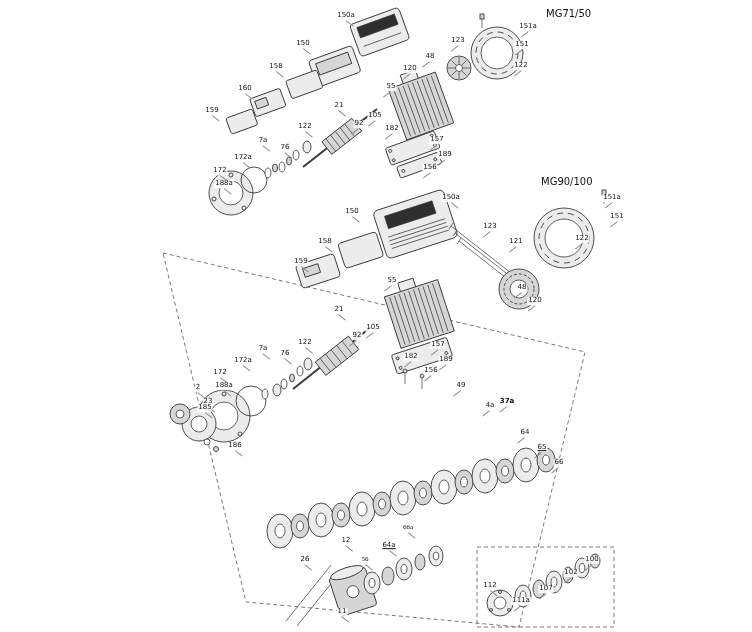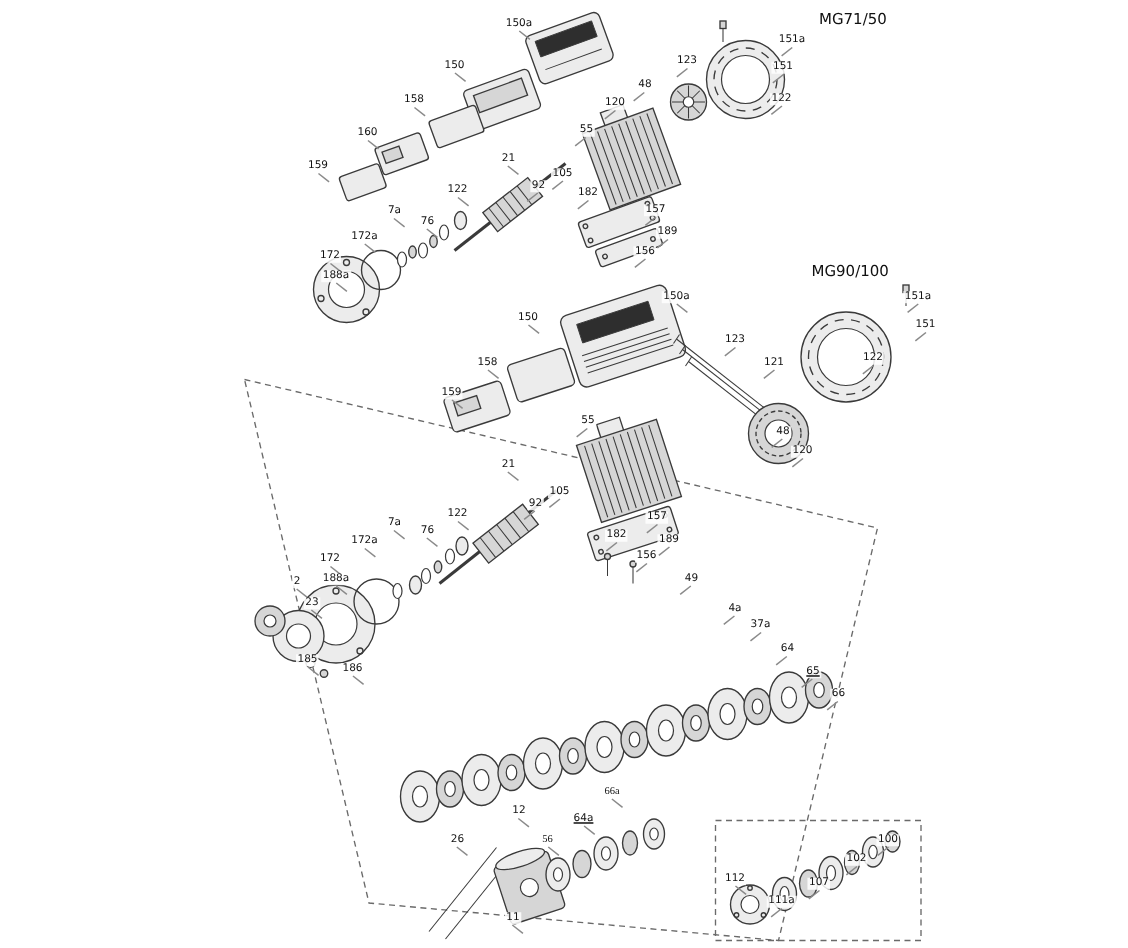--- a/index.html
+++ b/index.html
@@ -329,25 +329,25 @@
       <span class="callout dr" style="left: 263px; top: 349px;">7a<i class="leader"></i></span>
       <span class="callout dr" style="left: 243px; top: 361px;">172a<i class="leader"></i></span>
       <span class="callout dr" style="left: 220px; top: 373px;">172<i class="leader"></i></span>
       <span class="callout dr" style="left: 224px; top: 386px;">188a<i class="leader"></i></span>
       <span class="callout dl" style="left: 411px; top: 357px;">182<i class="leader"></i></span>
       <span class="callout dl" style="left: 438px; top: 345px;">157<i class="leader"></i></span>
       <span class="callout dl" style="left: 446px; top: 360px;">189<i class="leader"></i></span>
       <span class="callout dl" style="left: 431px; top: 371px;">156<i class="leader"></i></span>
       <span class="callout dr" style="left: 198px; top: 388px;">2<i class="leader"></i></span>
       <span class="callout dr" style="left: 176px; top: 402px; margin-left: 32px;">23<i class="leader"></i></span>
-      <span class="callout dr" style="left: 205px; top: 440px;">185<i class="leader"></i></span>
+      <span class="callout dr" style="left: 205px; top: 408px;">185<i class="leader"></i></span>
       <span class="callout dr" style="left: 215px; top: 446px; margin-left: 20px;">186<i class="leader"></i></span>
       <span class="callout dl" style="left: 461px; top: 386px;">49<i class="leader"></i></span>
       <span class="callout dl" style="left: 490px; top: 406px;">4a<i class="leader"></i></span>
-      <span class="callout dl" style="left: 507px; top: 417px;">37a<i class="leader"></i></span>
+      <span class="callout dl" style="left: 507px; top: 402px; font-weight: bold;">37a<i class="leader"></i></span>
       <span class="callout dl" style="left: 525px; top: 433px;">64<i class="leader"></i></span>
       <span class="callout dl" style="left: 542px; top: 448px; text-decoration: underline;">65<i class="leader"></i></span>
       <span class="callout dl" style="left: 559px; top: 463px;">66<i class="leader"></i></span>
       <span class="callout dr" style="left: 408px; top: 528px; font-family: Liberation Serif, serif;">66a<i class="leader"></i></span>
       <span class="callout dr" style="left: 389px; top: 546px; text-decoration: underline;">64a<i class="leader"></i></span>
       <span class="callout dr" style="left: 365px; top: 560px; font-family: Liberation Serif, serif;">56<i class="leader"></i></span>
       <span class="callout dr" style="left: 346px; top: 541px;">12<i class="leader"></i></span>
       <span class="callout dr" style="left: 305px; top: 560px; text-align: right;">26<i class="leader"></i></span>
       <span class="callout dr" style="left: 342px; top: 612px;">11<i class="leader"></i></span>
       <span class="callout dr" style="left: 490px; top: 586px;">112<i class="leader"></i></span>

